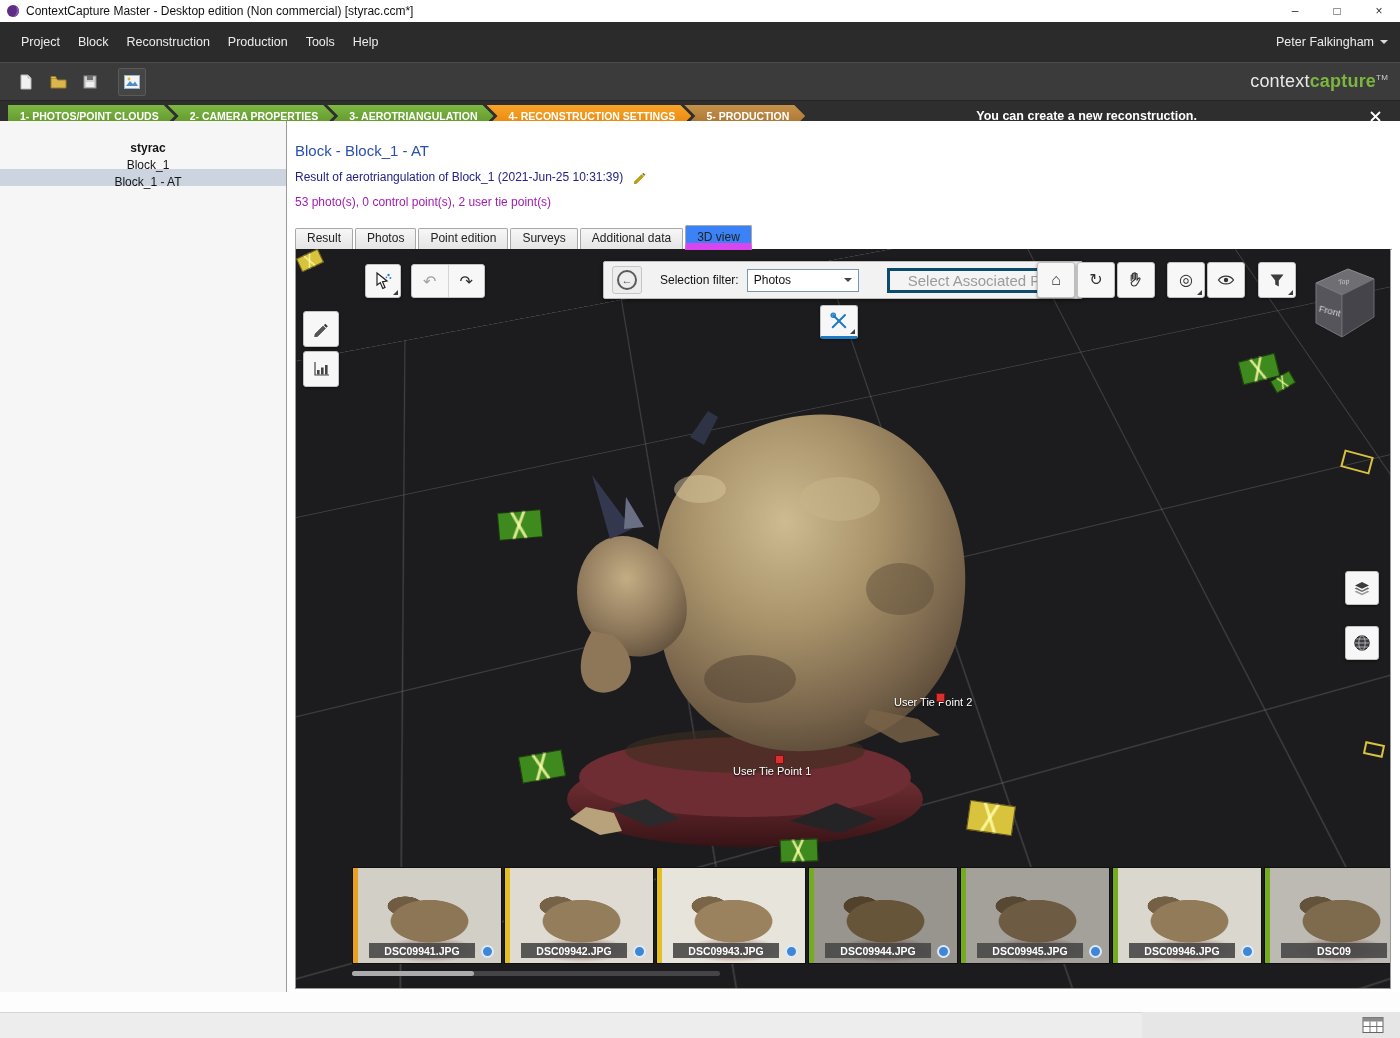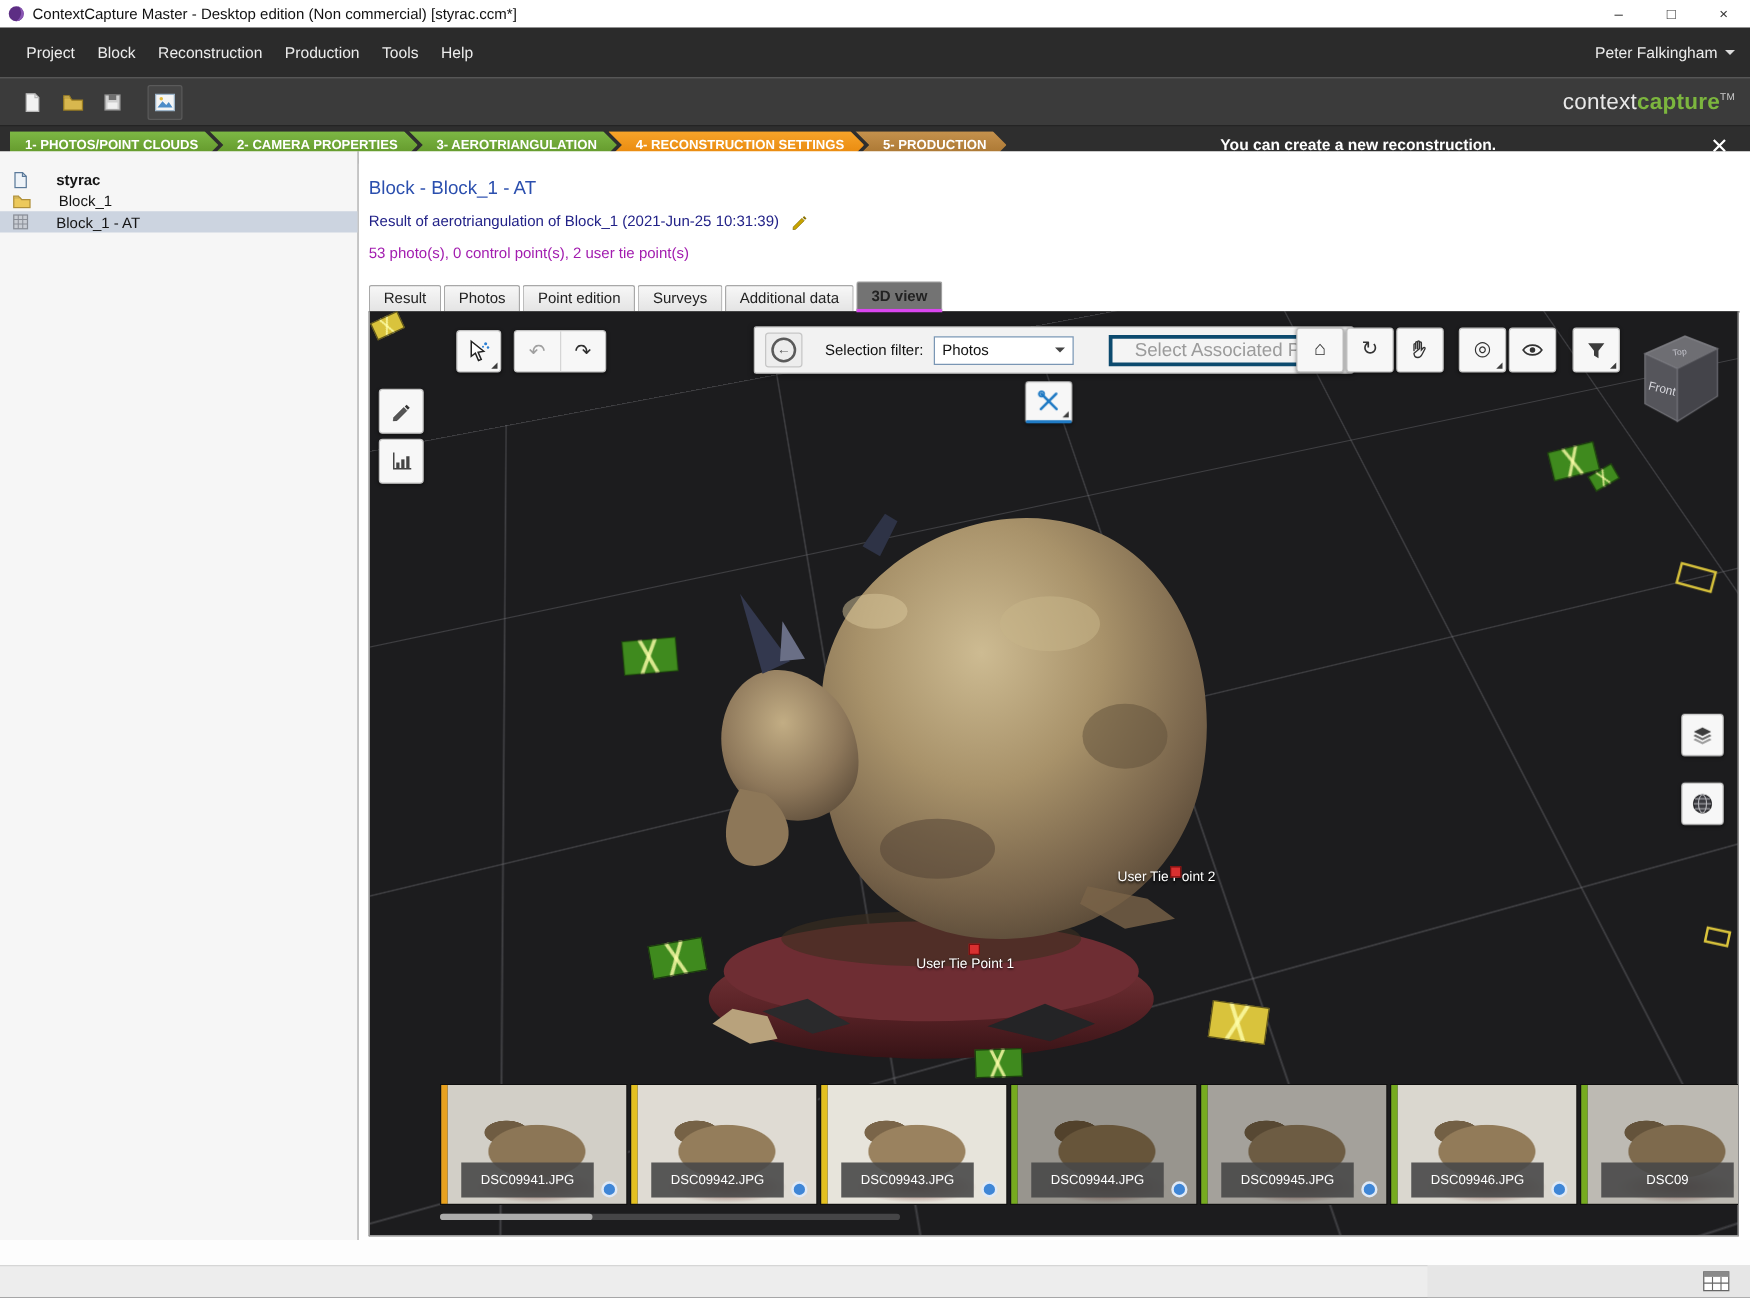--- a/index.html
+++ b/index.html
@@ -34,34 +34,34 @@
   .step.first { clip-path:polygon(0 0,calc(100% - 11px) 0,100% 50%,calc(100% - 11px) 100%,0 100%); padding-left:12px; margin-left:0; }
   .step.done { background:linear-gradient(#7db845,#5e9226); }
   .step.active { background:linear-gradient(#f7a42a,#e68408); }
   .step.next { background:linear-gradient(#c5924d,#a5712d); }
   .wf-message { margin-left:auto; color:#fff; font-weight:700; font-size:12.5px; }
   .wf-close { margin-left:auto; margin-right:16px; width:16px; height:16px; display:flex; align-items:center; justify-content:center; }
 
   
   .content { position:absolute; top:121px; left:0; width:1400px; height:871px; display:flex; }
   .sidebar { width:287px; background:#f6f6f6; border-right:1px solid #9a9a9a; padding-top:14px; font-size:12px; color:#151515; }
-  .tree-row { height:17px; display:flex; align-items:center; gap:22px; padding-left:10px; cursor:default; }
+  .tree-row { height:17px; display:flex; align-items:center; gap:6px; padding-left:10px; cursor:default;flex-direction:column; }
   .tree-row.child { }
   .tree-row.selected { background:#ccd4e0; }
   .tree-root-label { font-weight:700; }
 
   .main { flex:1; position:relative; background:#fff; }
   .page-title { position:absolute; left:8px; top:21px; font-size:15px; color:#2b4fae; }
   .page-sub { position:absolute; left:8px; top:49px; font-size:12px; color:#222288; display:flex; align-items:center; gap:10px; }
   .page-stats { position:absolute; left:8px; top:74px; font-size:12px; color:#a21caf;text-align:right; }
 
   .tabstrip { position:absolute; left:8px; top:104px; right:8px; height:25px; display:flex; align-items:flex-end; border-bottom:1px solid #9a9a9a; }
   .tab { height:21px; line-height:19px; padding:0 11px; font-size:12px; color:#222; background:linear-gradient(#f7f7f7,#e4e4e4);
          border:1px solid #a8a8a8; border-bottom:none; margin-right:2px; border-radius:2px 2px 0 0; cursor:default; }
-  .tab.active { background:#737373; height:25px; line-height:23px; position:relative; z-index:2; margin-bottom:-1px; border-bottom:3px solid #d946ef;font-weight:bold; }
+  .tab.active { background:#3b82f6; height:25px; line-height:23px; position:relative; z-index:2; margin-bottom:-1px; border-bottom:7px solid #d946ef; }
 
   
   .viewport { position:absolute; left:8px; top:128px; width:1096px; height:740px; background:#1c1c1e; border:1px solid #9a9a9a; border-top:none; overflow:hidden; }
   .vp-grid { position:absolute; left:-450px; top:-20px; width:2300px; height:1600px; z-index:0;
              background-image:linear-gradient(rgba(130,130,136,.34) 1.5px,transparent 1.5px),linear-gradient(90deg,rgba(130,130,136,.34) 1.5px,transparent 1.5px);
              background-size:195px 195px; transform:perspective(1500px) rotateX(52deg) rotateZ(-17deg); transform-origin:50% 0%; }
   .statue { position:absolute; left:244px; top:130px; z-index:1; }
 
   .cam { position:absolute; z-index:1; border:1px solid rgba(0,0,0,.55);
          background-image:linear-gradient(115deg,transparent 44%,rgba(255,255,170,.8) 46%,rgba(255,255,170,.8) 50%,transparent 52%),
@@ -106,22 +106,22 @@
   .thumb { position:relative; flex:0 0 150px; width:150px; height:97px; background:#242422; border:1px solid #101010; }
   .stripe { position:absolute; left:0; top:0; bottom:0; width:5px; z-index:2; }
   .photo-art { position:absolute; left:5px; top:0; right:0; bottom:0; background-color:#d2cfc7;
     background-image:
       radial-gradient(ellipse 46% 38% at 50% 56%, #8c7656 0%, #8c7656 58%, rgba(140,118,86,0) 60%),
       radial-gradient(ellipse 22% 18% at 33% 40%, #6f5c42 0%, #6f5c42 55%, rgba(111,92,66,0) 57%),
       radial-gradient(ellipse 56% 22% at 50% 86%, #7a4a42 0%, rgba(122,74,66,0) 60%); }
   .v2 { filter:brightness(1.06); } .v3 { filter:brightness(1.1); }
   .v4 { filter:brightness(.72) saturate(1.15); } .v5 { filter:brightness(.78); }
   .v6 { filter:brightness(1.04); } .v7 { filter:brightness(.9); }
-  .labelbar { position:absolute; left:16px; right:26px; bottom:5px; height:28px; background:rgba(72,72,72,.9);
-              color:#fff; font-size:10.5px; display:flex; align-items:center; justify-content:center; z-index:3; white-space:nowrap; }
+  .labelbar { position:absolute; left:16px; right:26px; bottom:5px; height:15px; background:rgba(72,72,72,.9);
+              color:#fff; font-size:10.5px; display:flex; align-items:center; justify-content:center; z-index:3; white-space:nowrap;font-weight:bold; }
   .pin { position:absolute; right:7px; bottom:5px; width:13px; height:13px; border-radius:50%; background:#3f86d6; border:2px solid #dfe9f6; z-index:3; }
 
   .vp-scroll-track { position:absolute; left:56px; top:722px; width:368px; height:5px; background:rgba(220,220,220,.22); border-radius:3px; z-index:2; }
   .vp-scroll-thumb { position:absolute; left:0; top:0; width:122px; height:5px; background:#ababab; border-radius:3px; }
 
   
   .bottombar { position:absolute; left:0; bottom:0; width:1400px; height:46px; background:#fdfdfd; }
   .bottom-strip { position:absolute; left:0; right:0; bottom:0; height:26px; background:#ededed; border-top:1px solid #d6d6d6; }
   .bottom-right-seg { position:absolute; right:0; bottom:0; height:26px; width:258px; background:#e6e6e6; display:flex; align-items:center; justify-content:flex-end; padding-right:16px; }
 </style>

